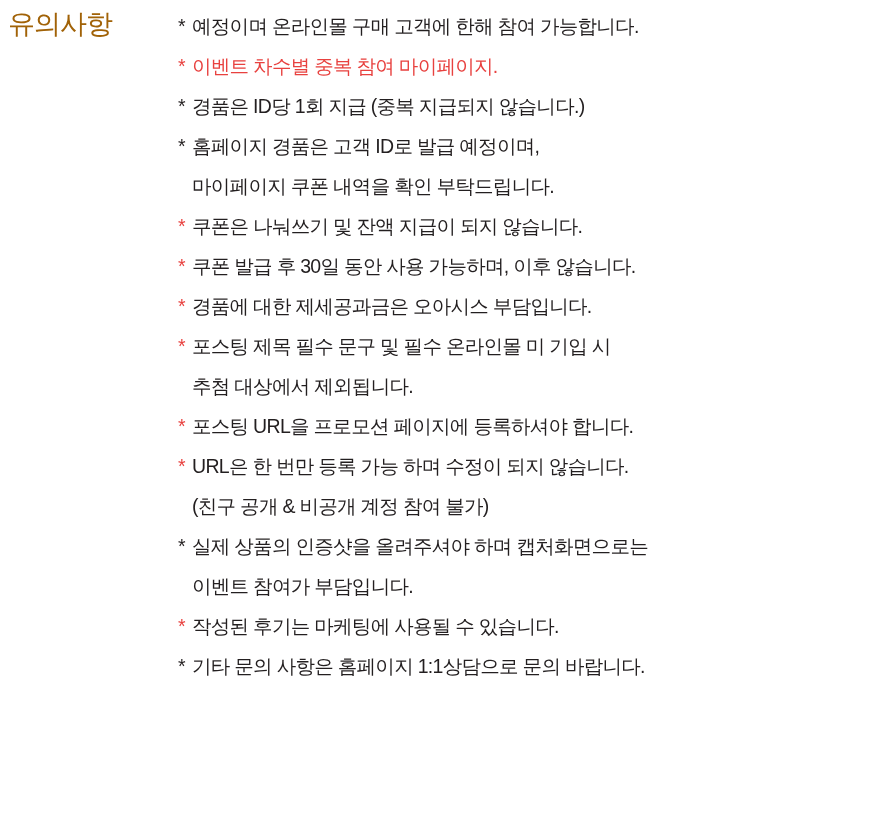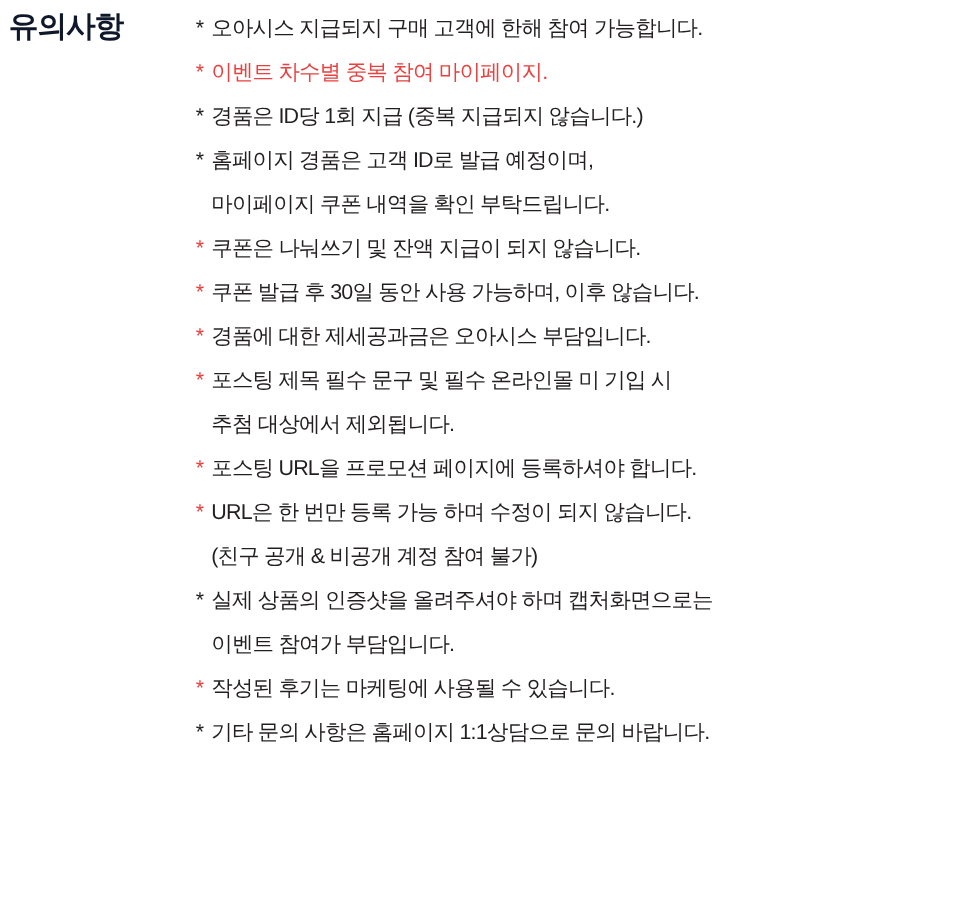--- a/index.html
+++ b/index.html
@@ -20,23 +20,23 @@
     height: 827px;
     box-sizing: border-box;
     padding: 8px 0 0 0;
   }
   .notice-title {
     position: absolute;
     left: 8px;
     top: 8px;
     width: 160px;
     font-size: 27px;
-    font-weight: bold;
+    font-weight: normal;
     letter-spacing: -1px;
-    color: #0f172a;
+    color: #a16207;
     line-height: 1.2;
   }
   .notice-list {
     margin: 0;
     padding: 0;
     list-style: none;
     position: absolute;
     left: 178px;
     top: 6px;
     width: 690px;
@@ -65,21 +65,21 @@
   }
 </style>
 </head>
 <body>
 
 <div class="notice-wrap">
 
   <div class="notice-title">유의사항</div>
 
   <ul class="notice-list" id="notice-list">
-      <li class="notice-item"><span class="mark">*</span><span class="txt">오아시스 지급되지 구매 고객에 한해 참여 가능합니다.</span></li>
+      <li class="notice-item"><span class="mark">*</span><span class="txt">예정이며 온라인몰 구매 고객에 한해 참여 가능합니다.</span></li>
       <li class="notice-item red-text"><span class="mark red">*</span><span class="txt">이벤트 차수별 중복 참여 마이페이지.</span></li>
       <li class="notice-item"><span class="mark">*</span><span class="txt">경품은 ID당 1회 지급 (중복 지급되지 않습니다.)</span></li>
       <li class="notice-item"><span class="mark">*</span><span class="txt">홈페이지 경품은 고객 ID로 발급 예정이며,</span></li>
       <li class="notice-item cont"><span class="txt">마이페이지 쿠폰 내역을 확인 부탁드립니다.</span></li>
       <li class="notice-item"><span class="mark red">*</span><span class="txt">쿠폰은 나눠쓰기 및 잔액 지급이 되지 않습니다.</span></li>
       <li class="notice-item"><span class="mark red">*</span><span class="txt">쿠폰 발급 후 30일 동안 사용 가능하며, 이후 않습니다.</span></li>
       <li class="notice-item"><span class="mark red">*</span><span class="txt">경품에 대한 제세공과금은 오아시스 부담입니다.</span></li>
       <li class="notice-item"><span class="mark red">*</span><span class="txt">포스팅 제목 필수 문구 및  필수 온라인몰 미 기입 시</span></li>
       <li class="notice-item cont"><span class="txt">추첨 대상에서 제외됩니다.</span></li>
       <li class="notice-item"><span class="mark red">*</span><span class="txt">포스팅 URL을 프로모션 페이지에 등록하셔야 합니다.</span></li>

